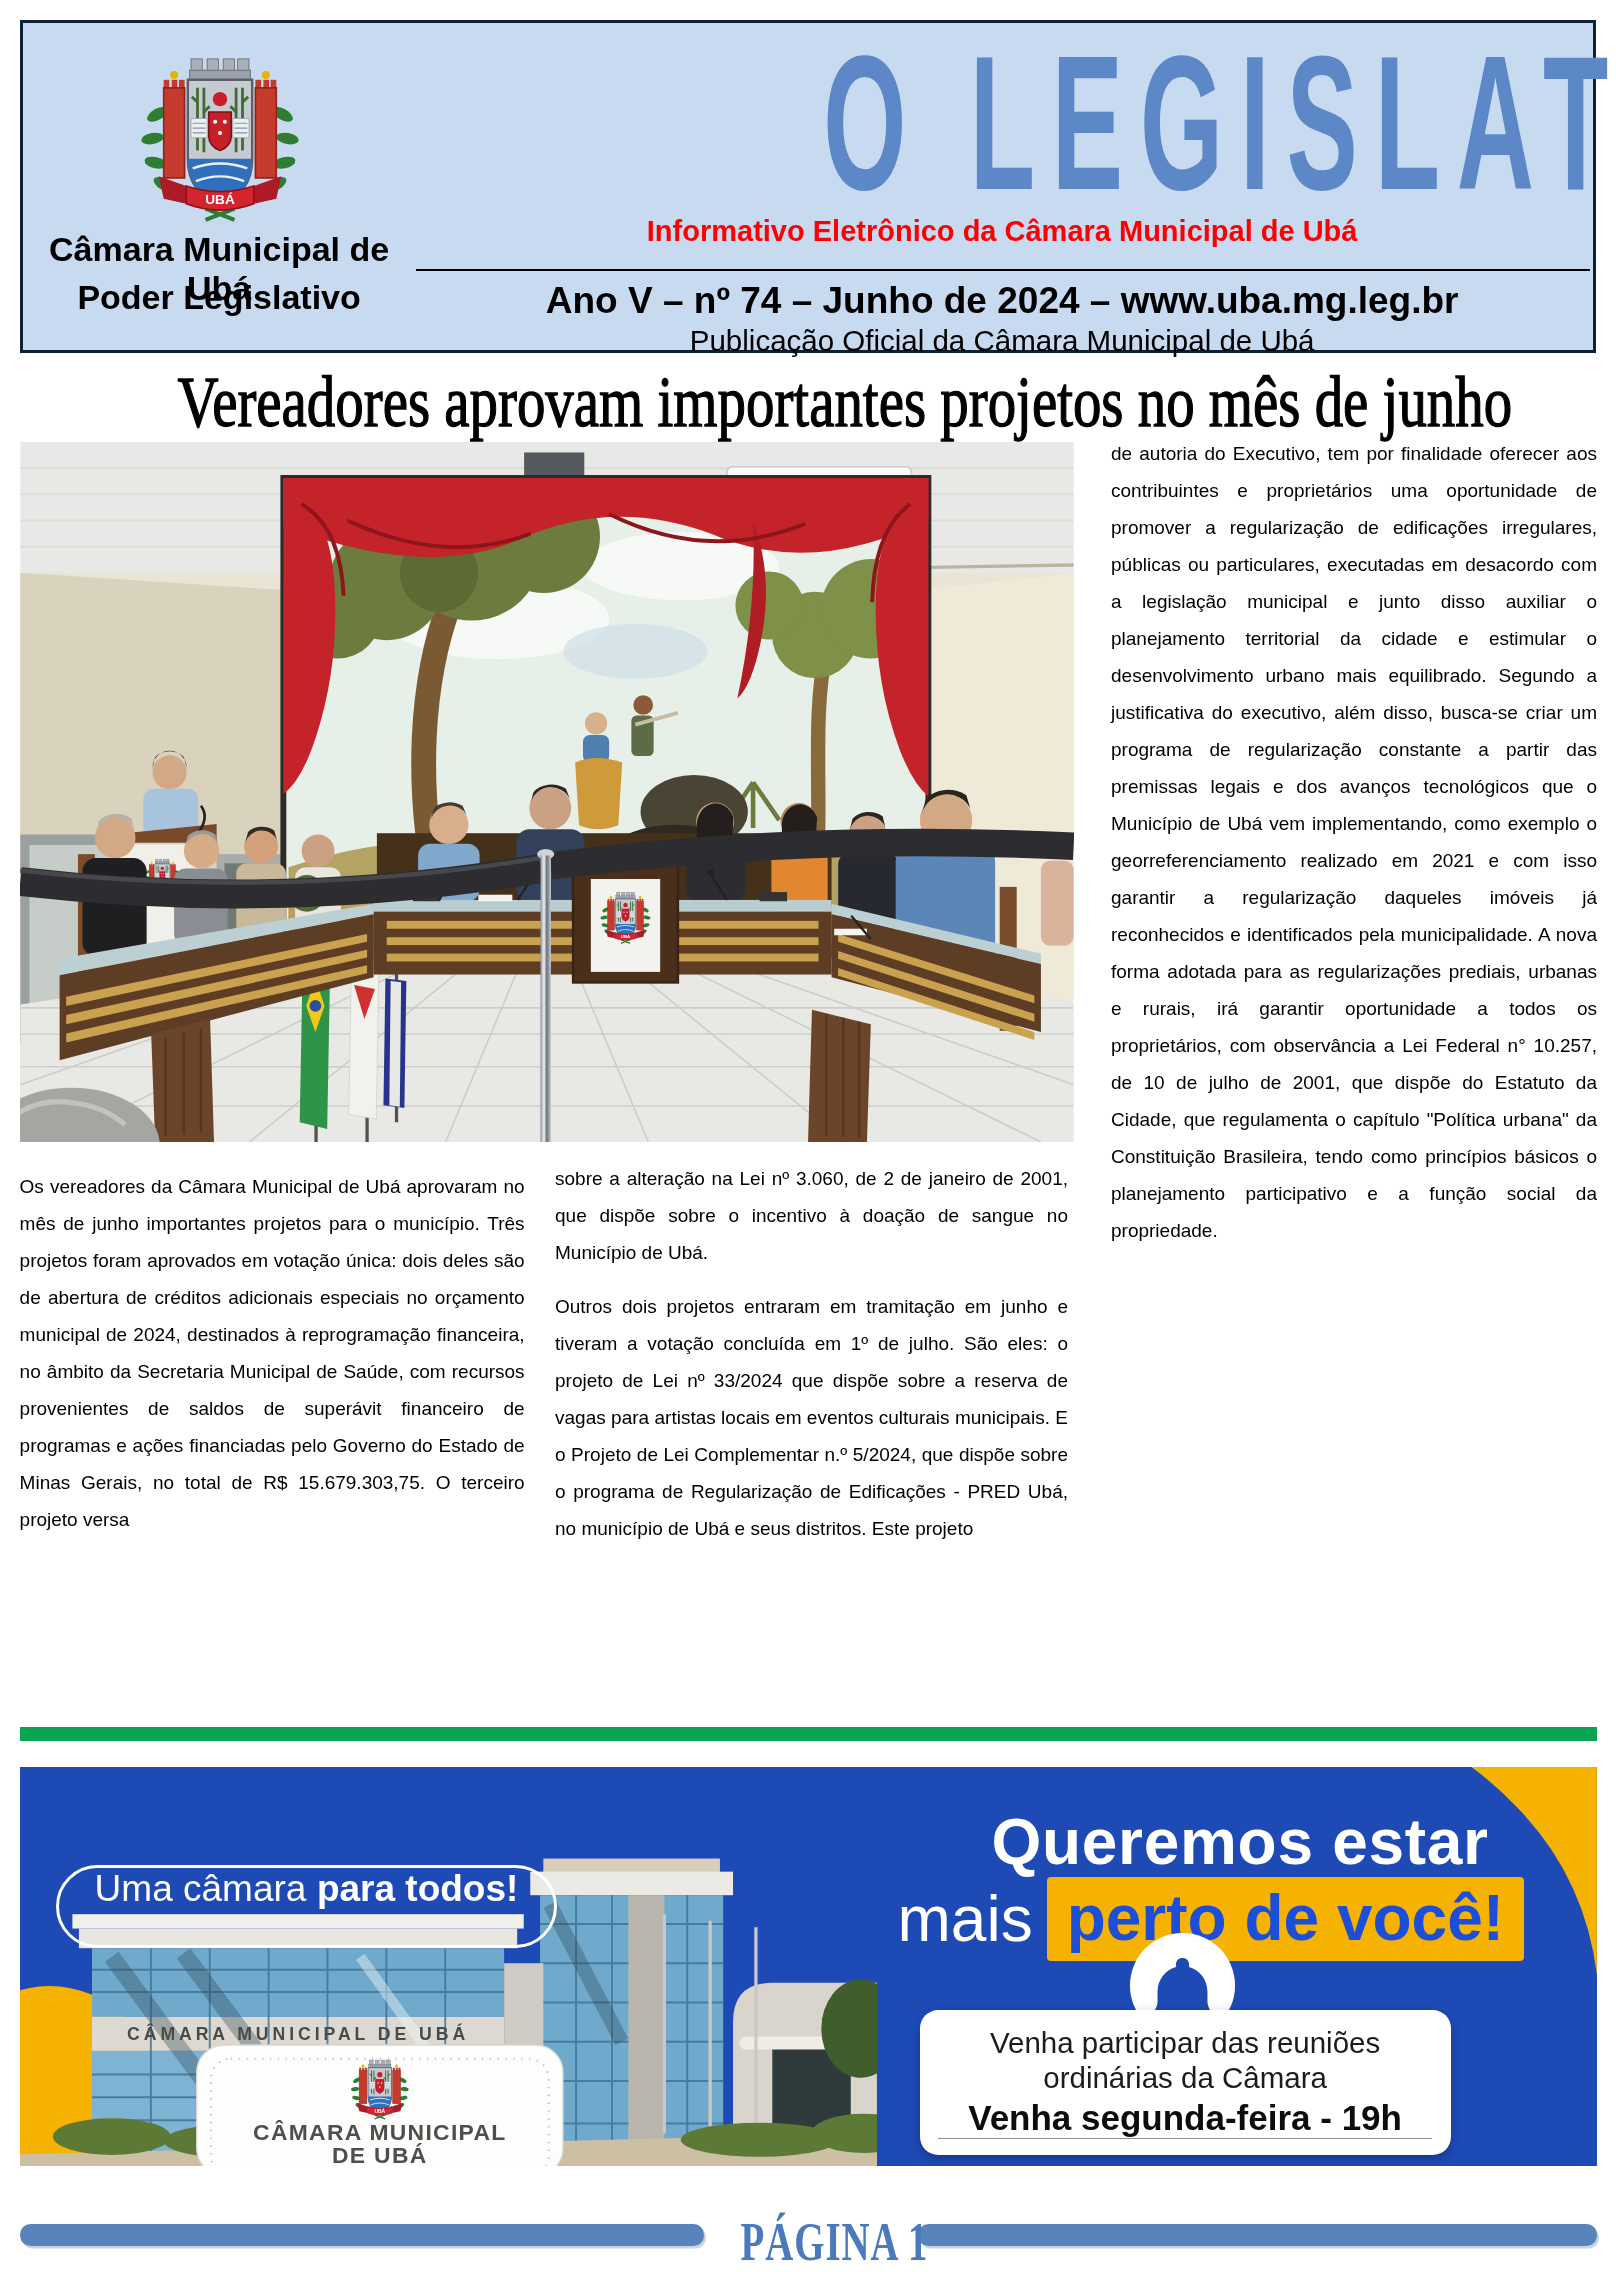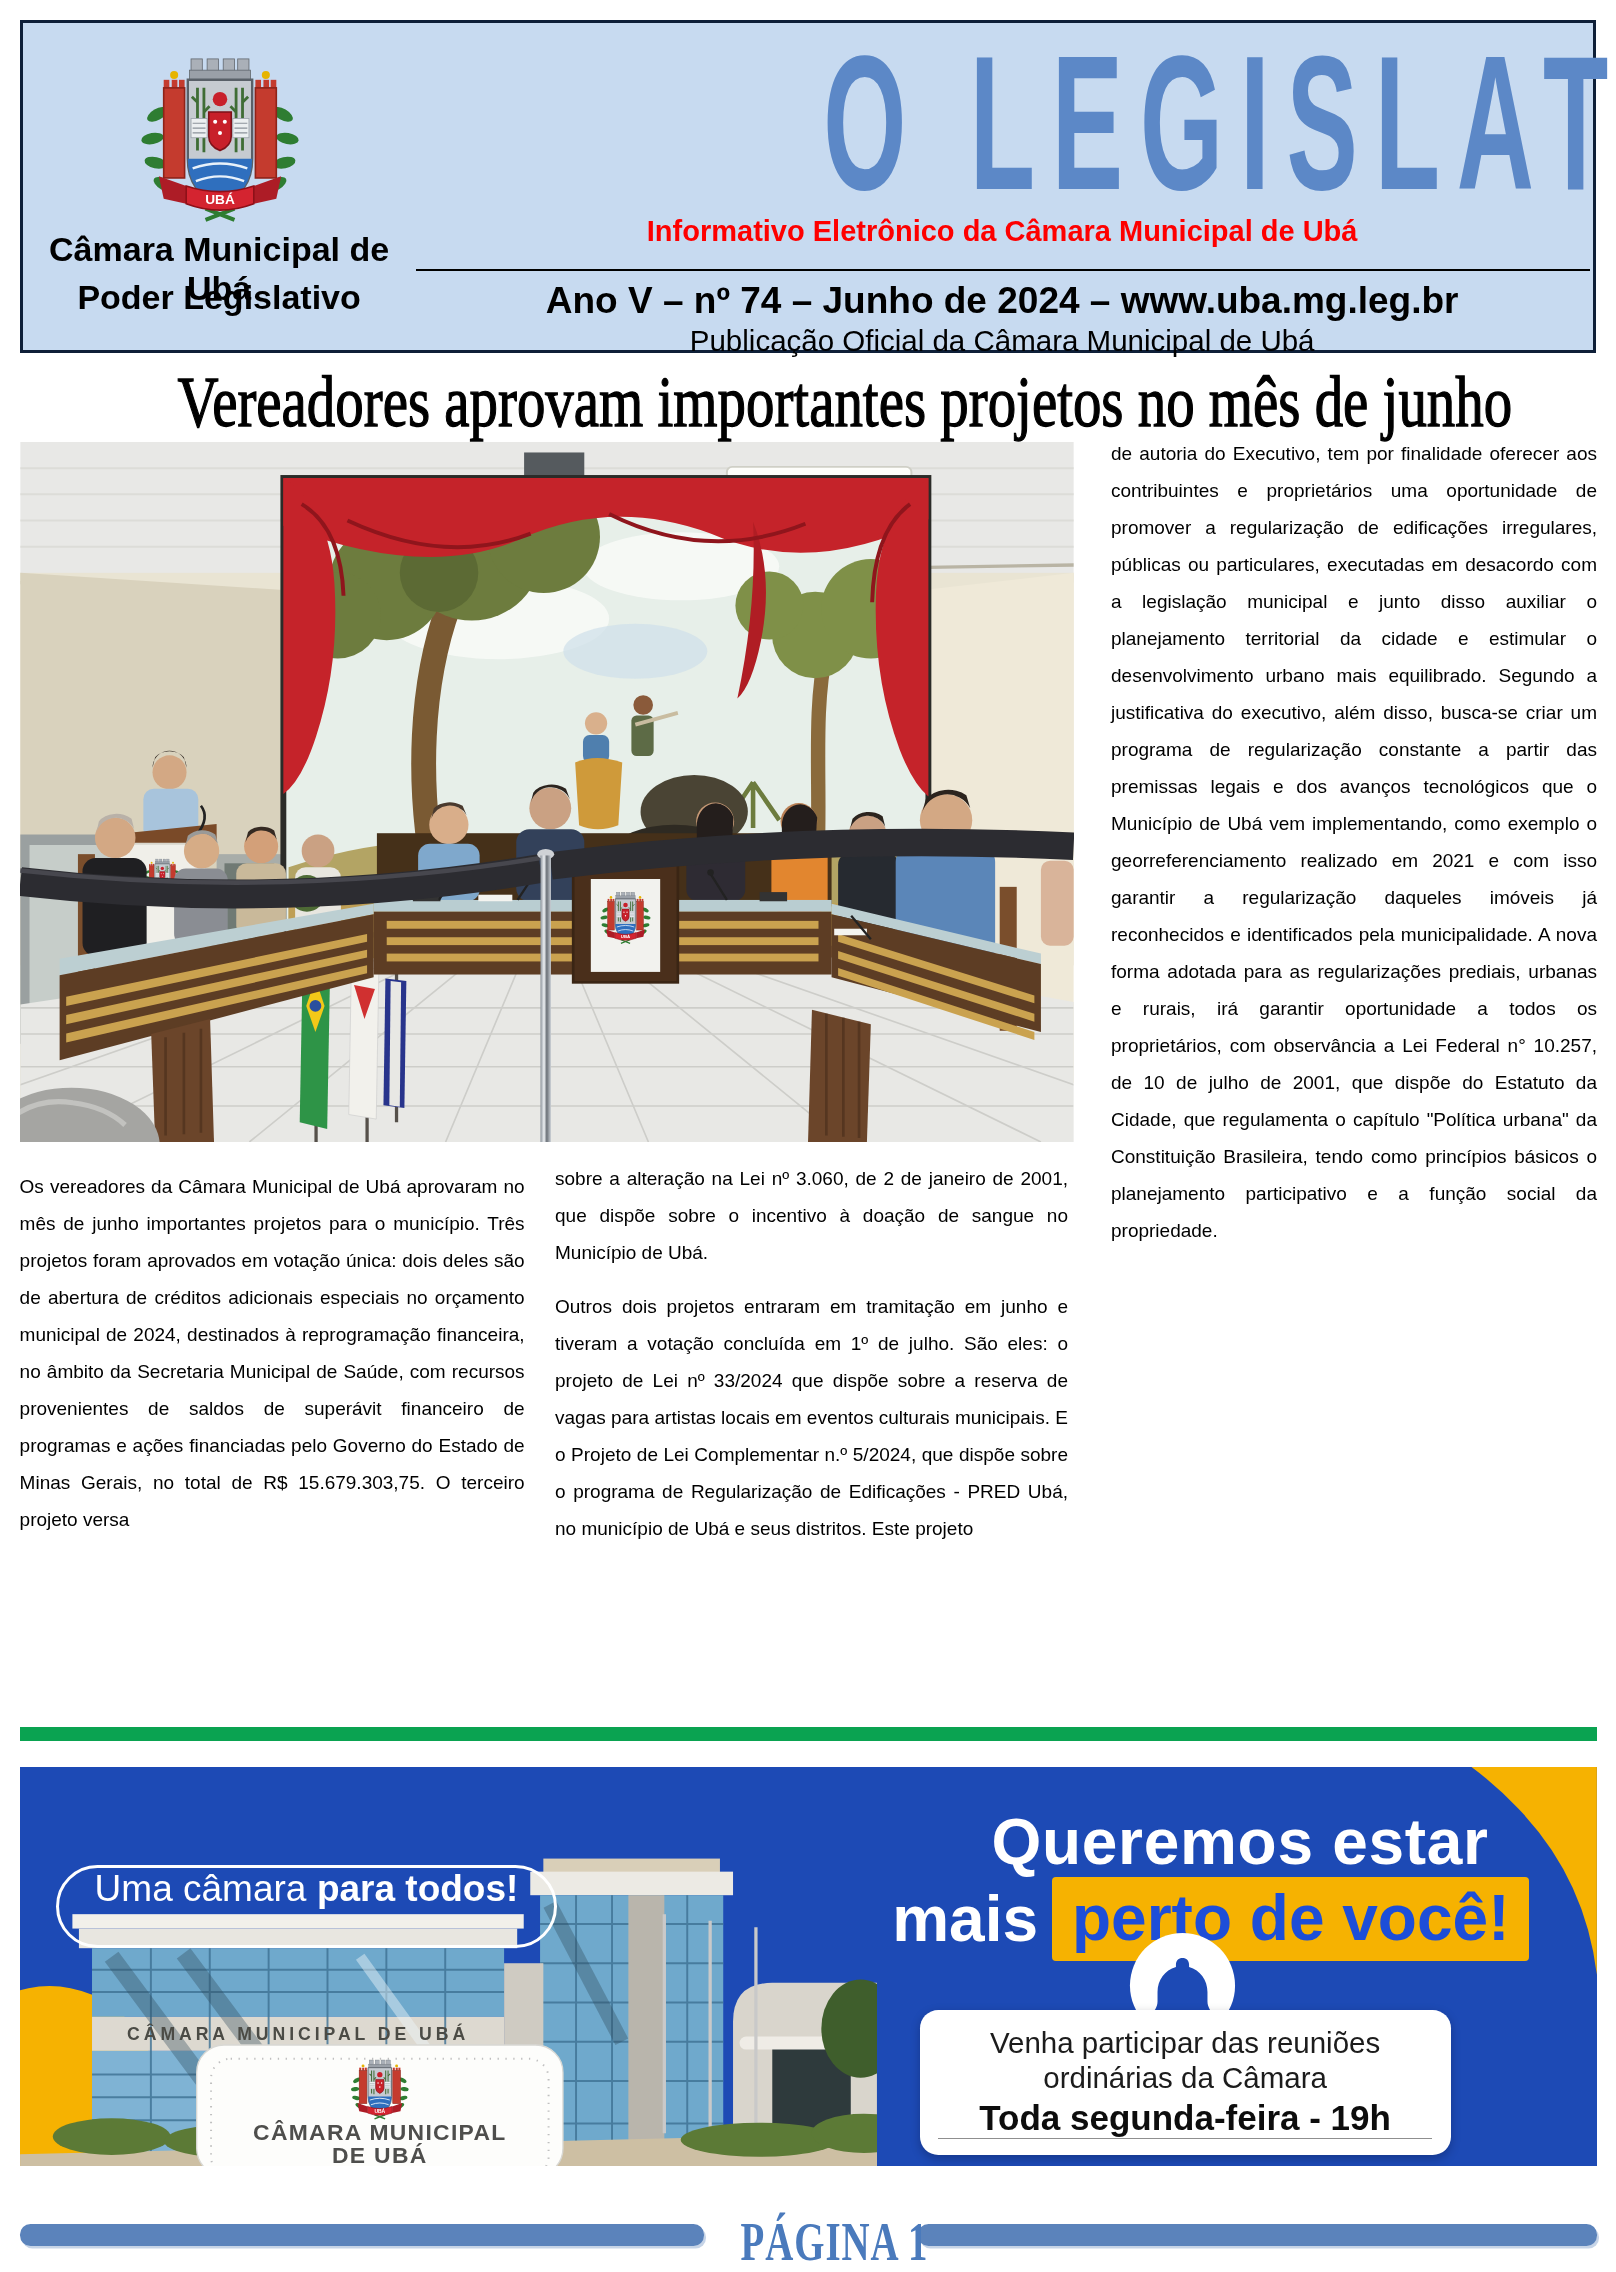--- a/index.html
+++ b/index.html
@@ -44,21 +44,21 @@
   
   #promo-banner{left:19.6px;top:1767px;width:1577px;height:399px;background:#1d4ab5;overflow:hidden;}
   #corner-yellow{right:0;top:0;width:157px;height:209px;}
   #building-art{left:0;top:0;width:857px;height:399px;}
   #tagline-pill{left:36px;top:98px;height:77px;border:3.3px solid #fff;border-radius:46px;
                 display:flex;padding:0 36px;color:#fff;font-size:37px;white-space:nowrap;}
   #tagline-pill .bold{font-weight:bold;margin-left:10.5px;}
   #promo-line1{left:864px;width:713px;top:38px;text-align:center;color:#fff;
                font-size:64px;font-weight:bold;letter-spacing:0.7px;}
   #promo-line2{left:805px;width:772px;top:110px;display:flex;justify-content:center;align-items:center;}
-  #promo-line2 .prefix{color:#fff;font-size:64px;font-weight:bold;margin-right:14.4px;}
+  #promo-line2 .prefix{color:#fff;font-size:64px;font-weight:normal;margin-right:14.4px;}
   #promo-line2 .highlight{background:#f6b201;color:#1d4ed8;font-size:64px;font-weight:bold;
                           padding:3.9px 19.6px 6.5px 19.6px;border-radius:3.9px;}
   #bell-badge{left:1106px;top:162px;width:113px;height:113px;}
   #schedule-card{left:900px;top:243px;width:531px;height:145px;background:#fff;border-radius:18.3px;
                  box-shadow:0 3.9px 9.2px rgba(0,0,20,.25);}
   #schedule-card .l1{position:absolute;left:0;right:0;top:15.7px;text-align:center;font-size:29.5px;color:#1c1c1c;}
   #schedule-card .l2{position:absolute;left:0;right:0;top:51px;text-align:center;font-size:29.5px;color:#1c1c1c;}
   #schedule-card .l3{position:absolute;left:0;right:0;top:88px;text-align:center;font-size:35px;font-weight:bold;color:#0d0d0d;}
   #schedule-card .divider{position:absolute;left:18.3px;right:18.3px;top:128px;height:1.3px;background:#8f8f8f;}
 
@@ -433,21 +433,21 @@
 
     <svg id="bell-badge" class="abs" viewBox="0 0 172 172">
       <circle cx="86" cy="86" r="80" fill="#ffffff"></circle>
       <path d="M86,44 c-6,0 -10,4 -10,10 v4 c-17,5 -28,20 -28,38 v14 c0,9 -5,16 -12,21 h100 c-7,-5 -12,-12 -12,-21 v-14 c0,-18 -11,-33 -28,-38 v-4 c0,-6 -4,-10 -10,-10 z" fill="#1d4ab5"></path>
       <circle cx="86" cy="139" r="9" fill="#1d4ab5"></circle>
     </svg>
 
     <div id="schedule-card" class="abs">
       <div class="l1">Venha participar das reuniões</div>
       <div class="l2">ordinárias da Câmara</div>
-      <div class="l3">Toda segunda-feira - 19h</div>
+      <div class="l3">Venha segunda-feira - 19h</div>
       <div class="divider"></div>
     </div>
   </div>
 
   <div id="footer-bar-left" class="abs footer-bar"></div>
   <div id="footer-bar-right" class="abs footer-bar"></div>
   <div id="page-label" class="abs">
     <span class="stretch">PÁGINA 1</span>
   </div>
 

